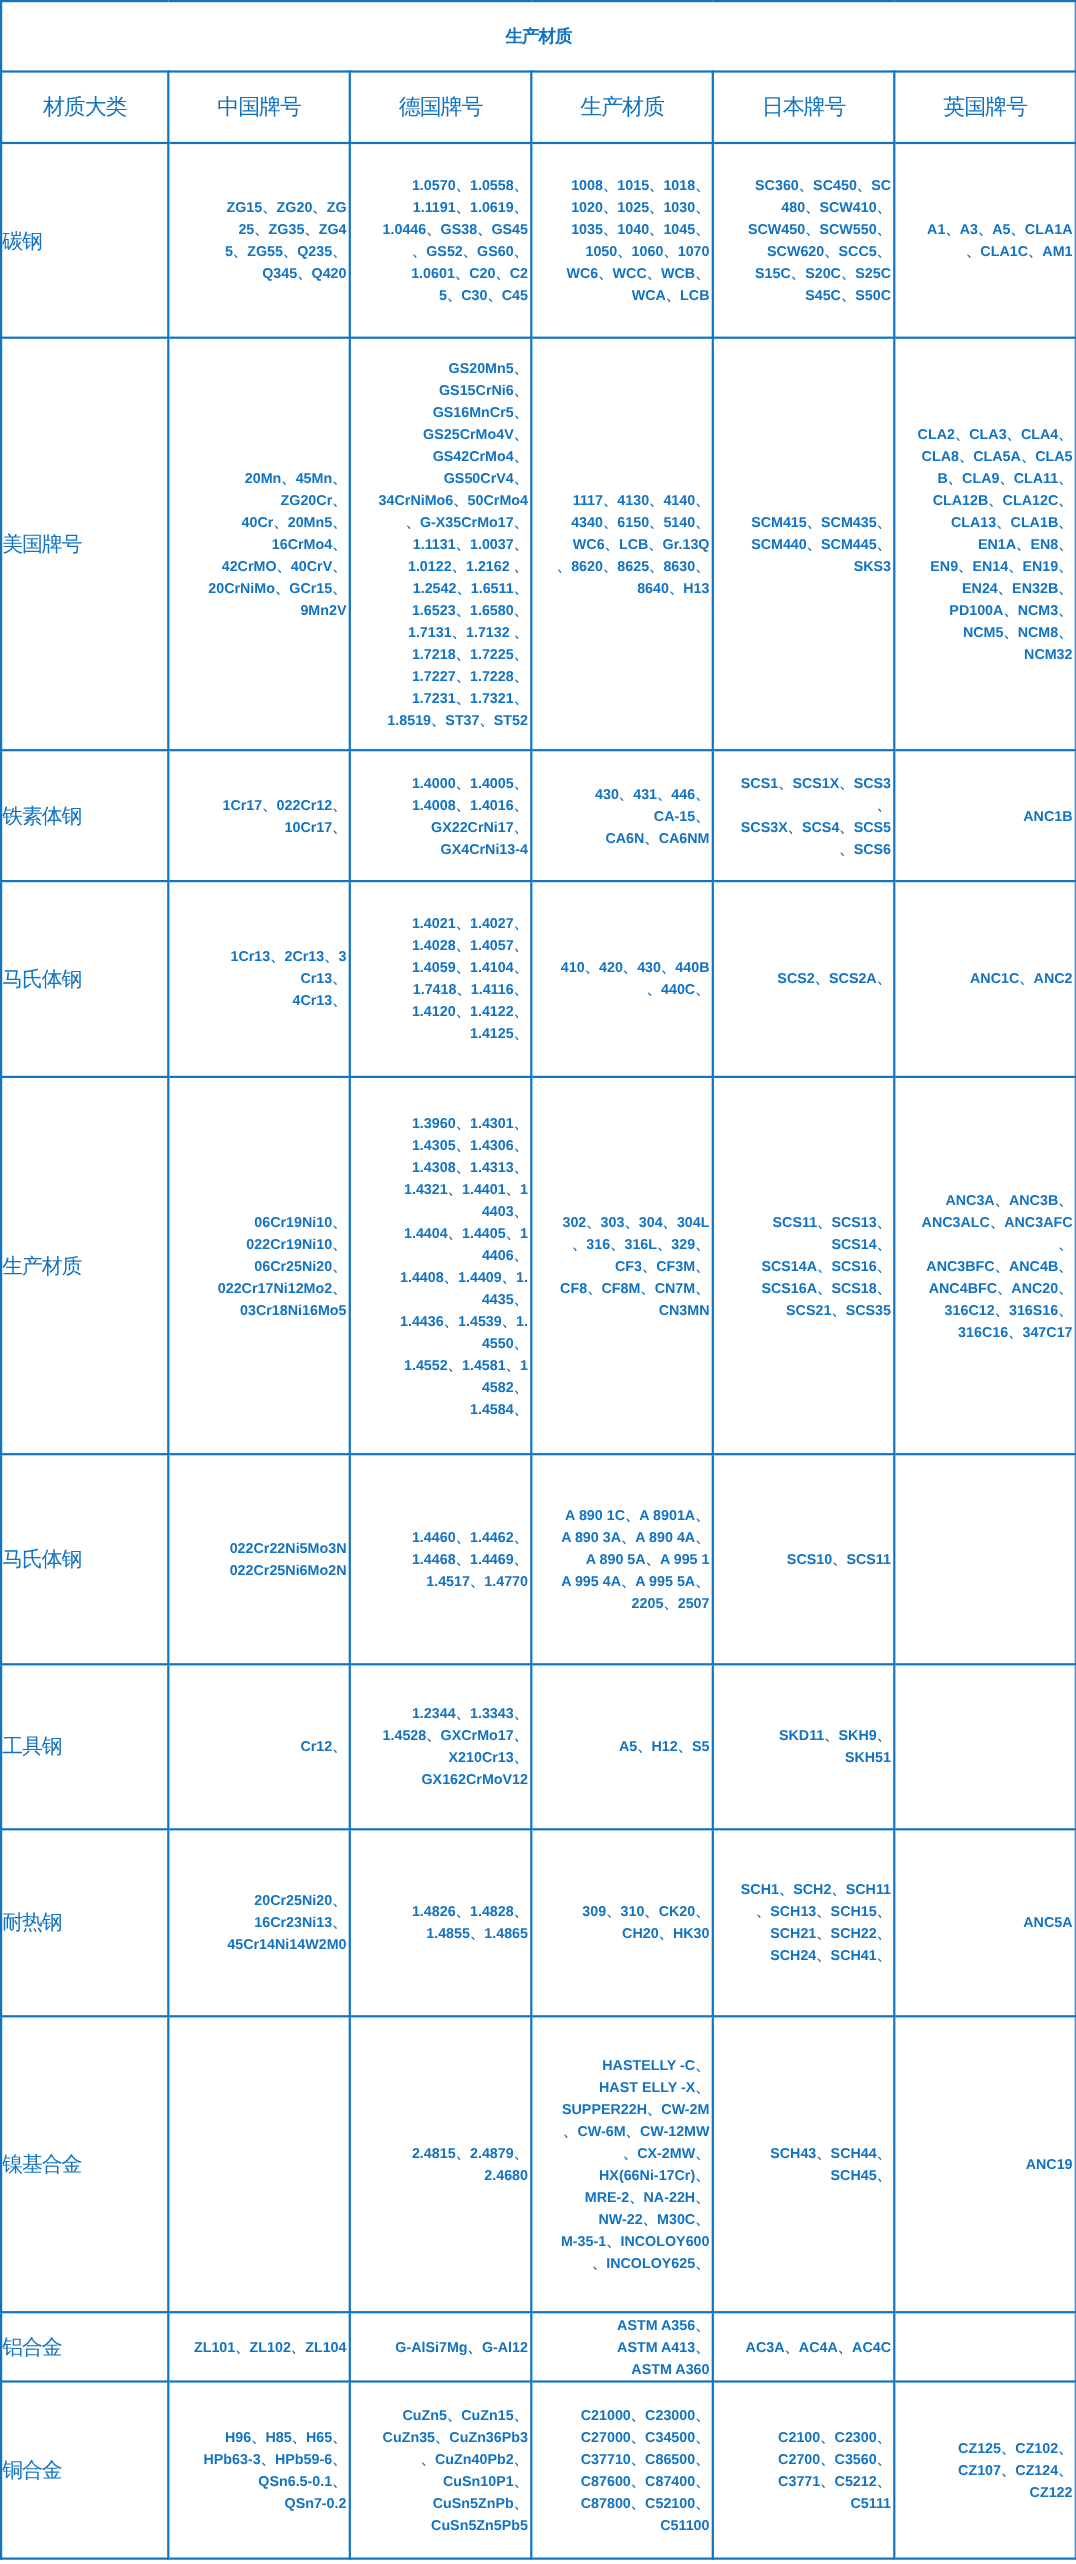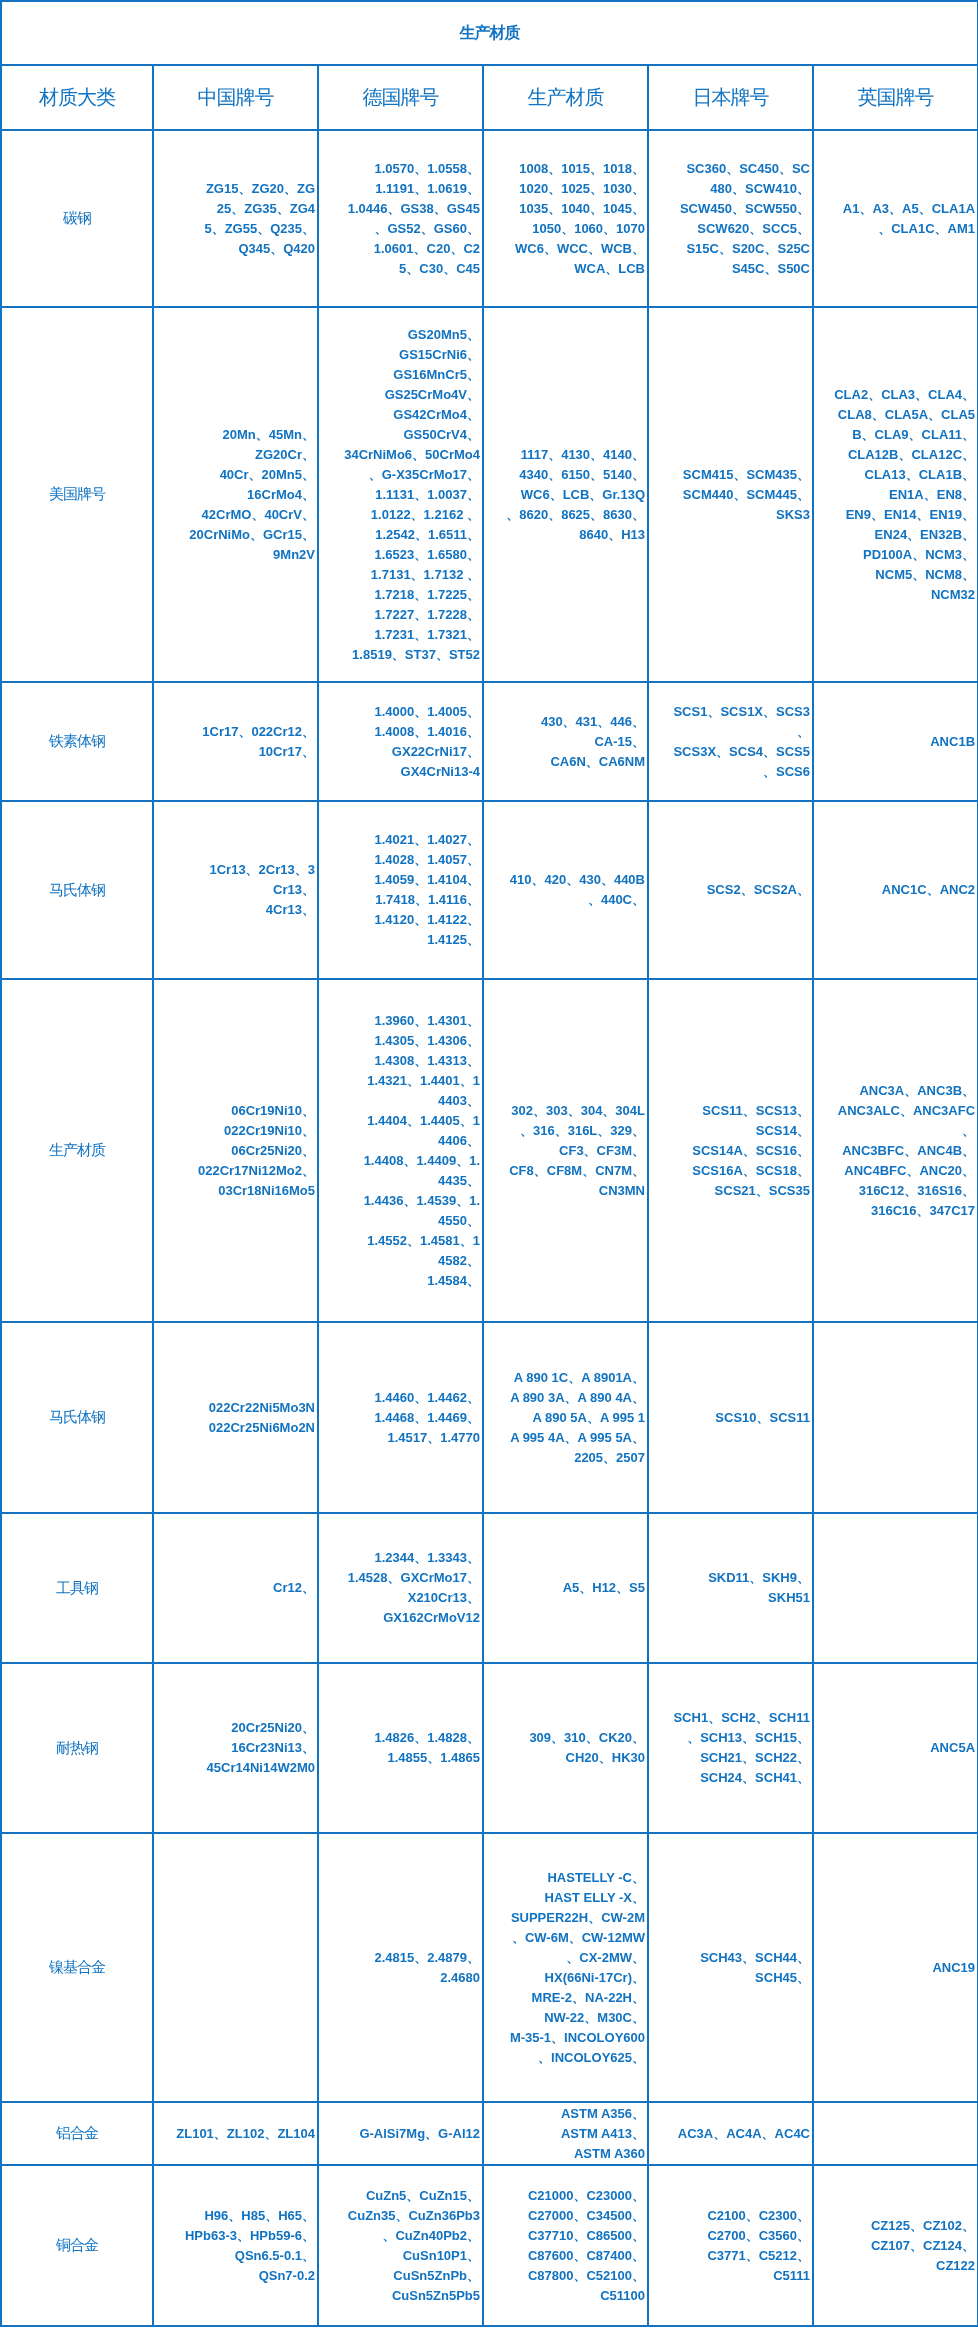--- a/index.html
+++ b/index.html
@@ -26,23 +26,23 @@
   }
   .hdr-cell {
     height: 63px;
     text-align: center;
     font-family: "DejaVu Sans", sans-serif;
     font-size: 20px;
     font-weight: normal;
     letter-spacing: -1px;
   }
   .cat-cell {
-    text-align: center;
+    text-align: left;
     font-family: "DejaVu Sans", sans-serif;
-    font-size: 15px;
+    font-size: 19px;
     letter-spacing: -1px;
   }
   .val-cell {
     text-align: right;
     padding: 0 2px 0 3px !important;
     font-family: "Liberation Sans", sans-serif;
     font-size: 13px;
     font-weight: bold;
     line-height: 20px;
     white-space: pre-line;

